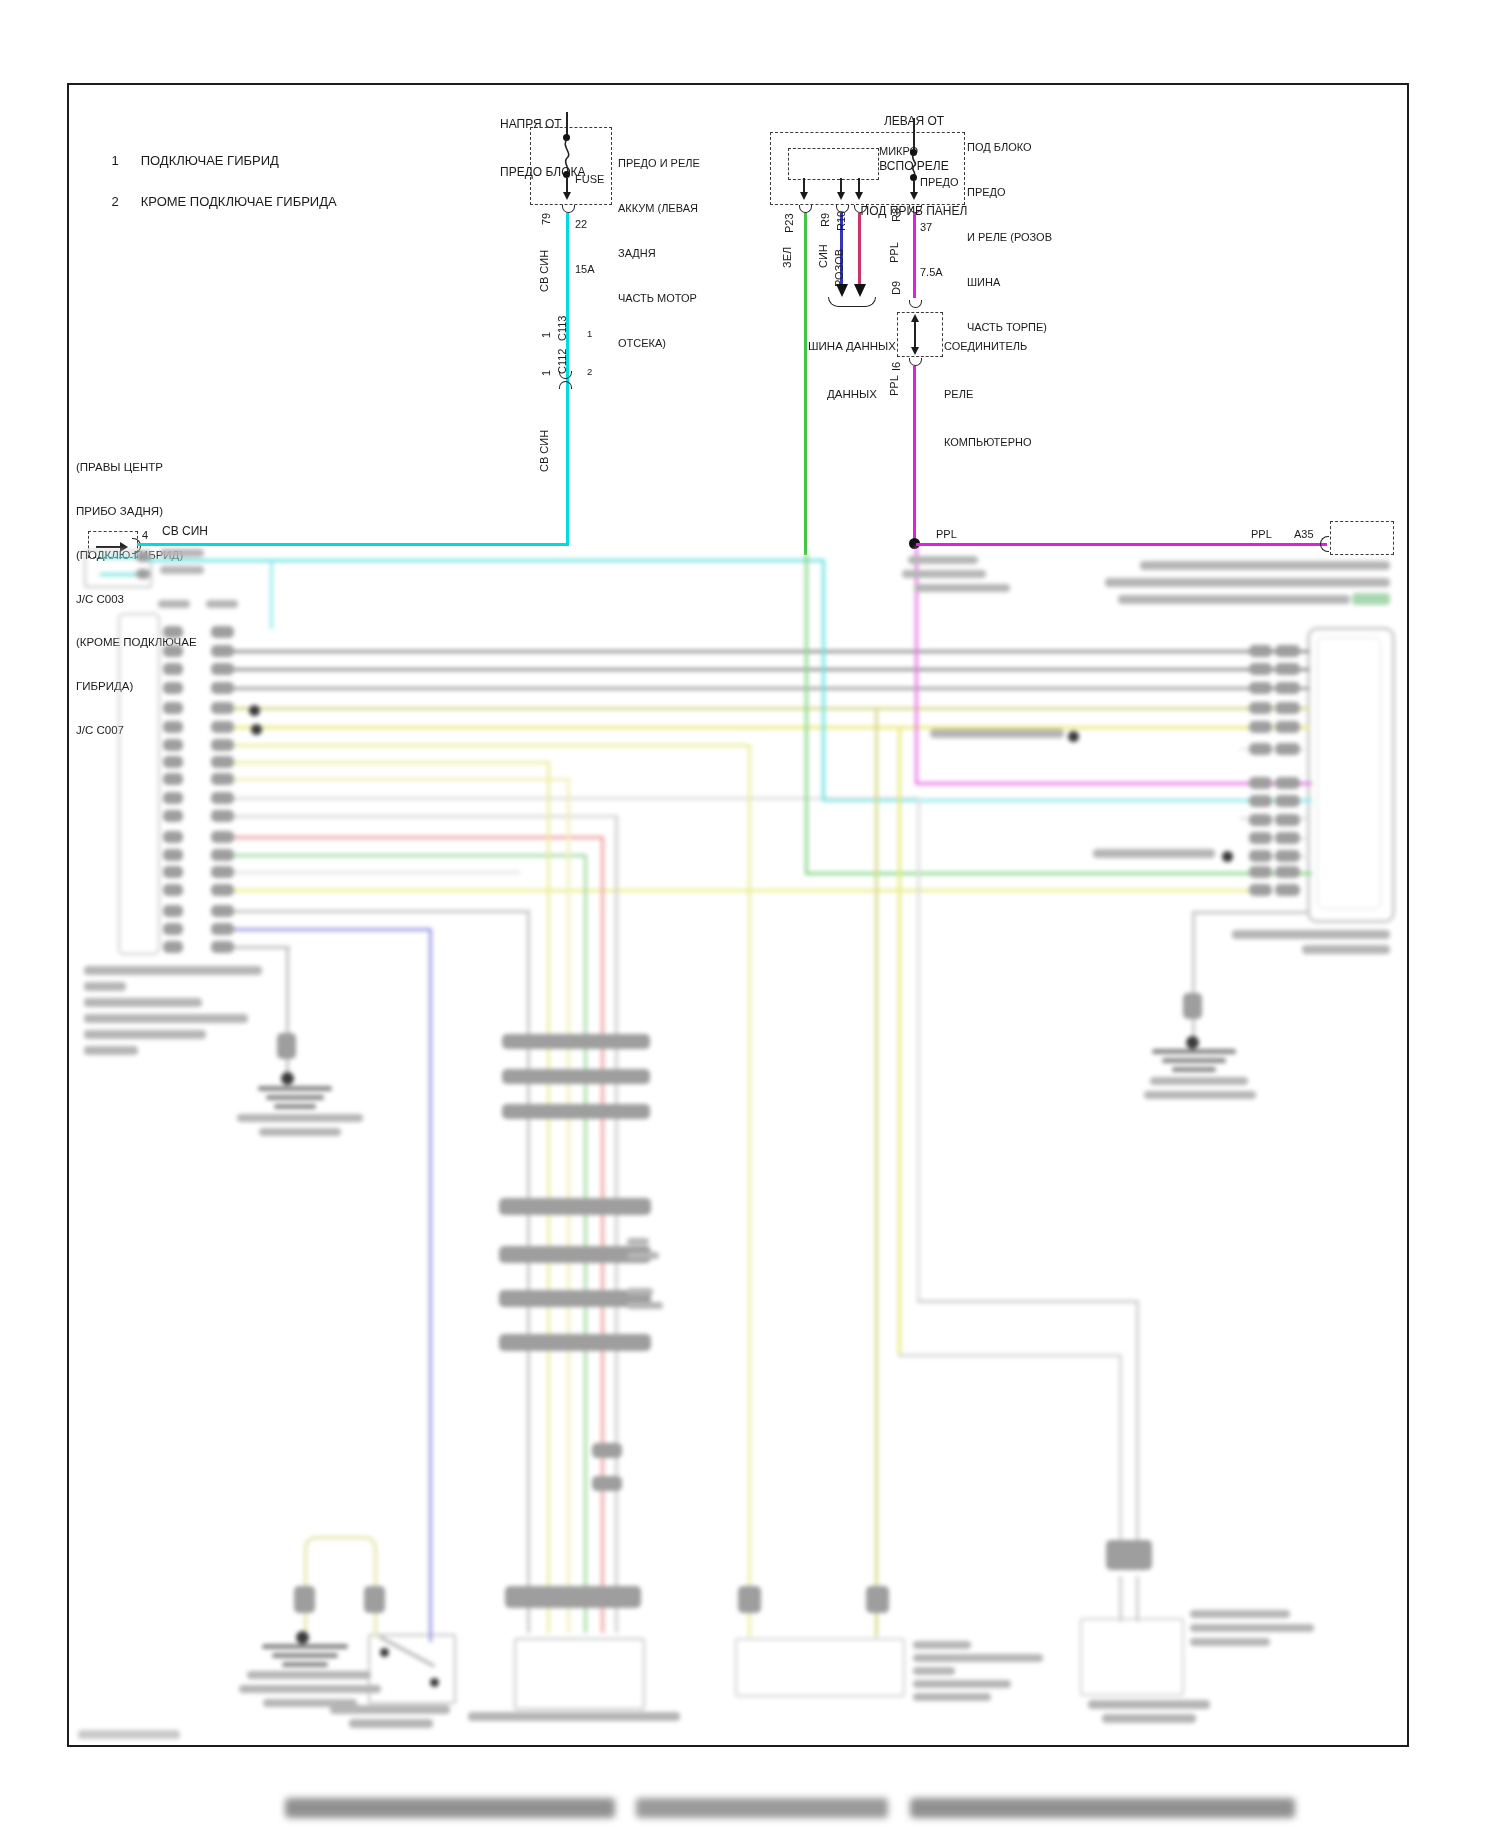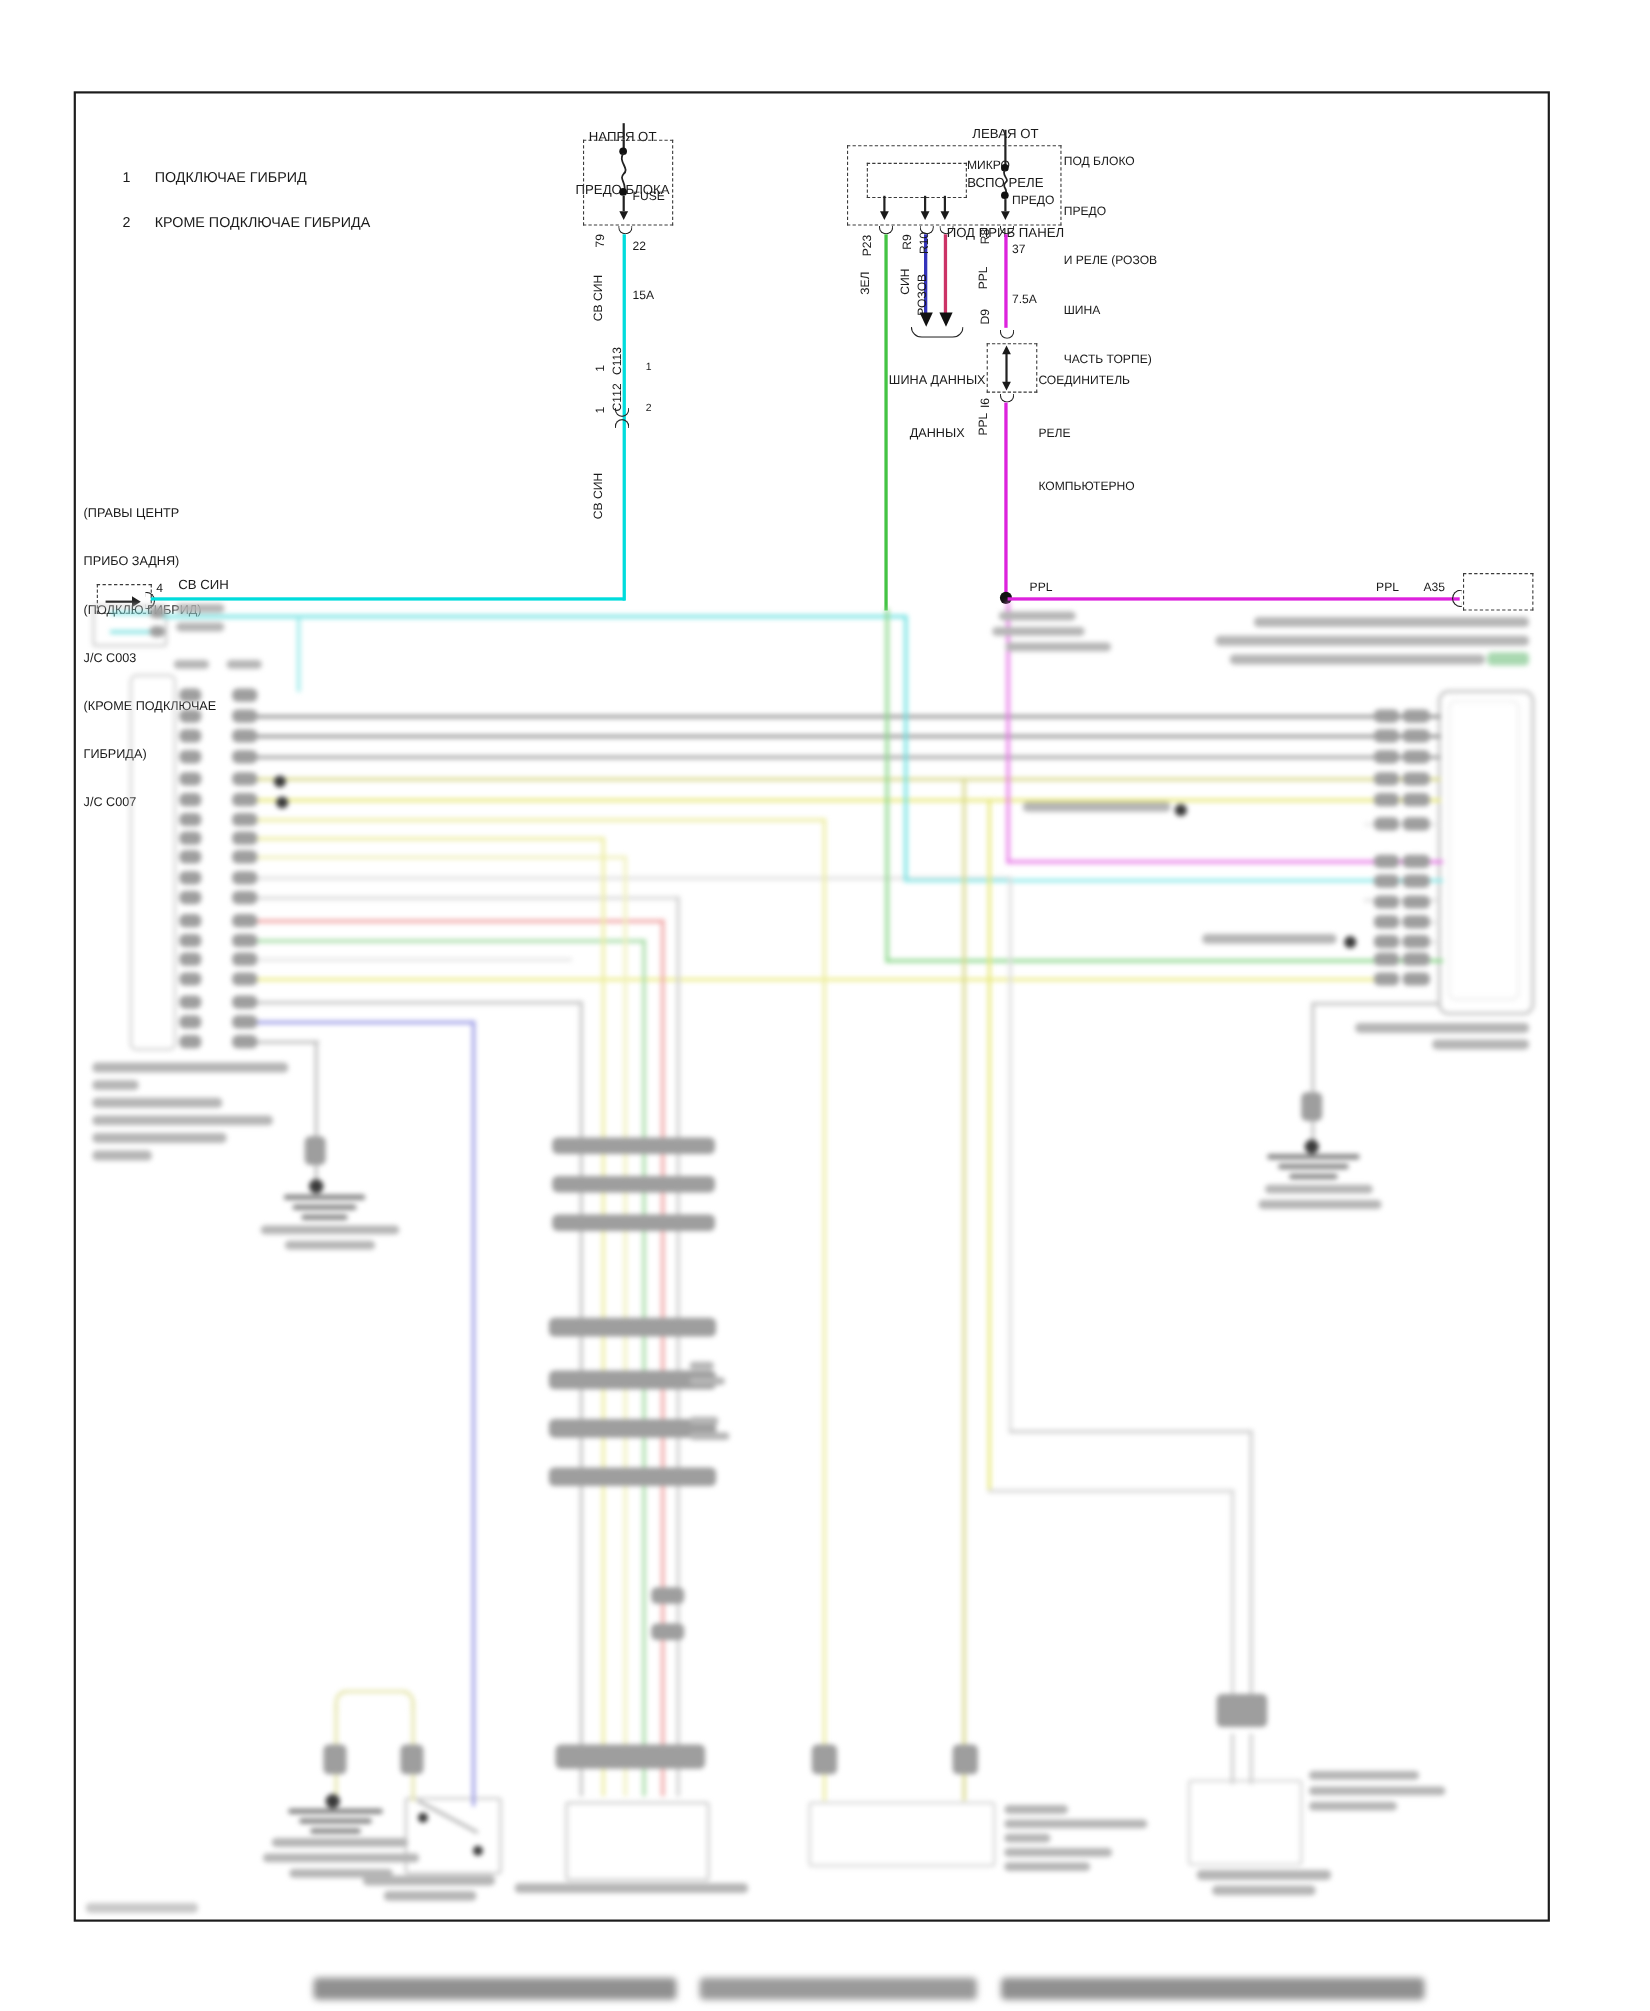--- a/index.html
+++ b/index.html
@@ -48,38 +48,45 @@
 
   <div id="border-rect"></div>
 
   <div class="lbl13" style="left:97px;top:137px;">
     <span>1</span><span style="display:inline-block;width:22px;"></span><span>ПОДКЛЮЧАЕ ГИБРИД</span>
   </div>
   <div class="lbl13" style="left:97px;top:178px;">
     <span>2</span><span style="display:inline-block;width:22px;"></span><span>КРОМЕ ПОДКЛЮЧАЕ ГИБРИДА</span>
   </div>
 
-  <div class="lbl12" style="left:500px;top:84px;width:132px;text-align:center;">
+  <div class="lbl12" style="left:500px;top:84px;width:132px;">
     <div>НАПРЯ ОТ</div>
     <div>ПРЕДО БЛОКА</div>
   </div>
   <div class="wire" style="left:566px;top:112px;width:2px;height:15px;background:#222;"></div>
   <div class="dash" style="left:530px;top:127px;width:80px;height:76px;"></div>
   <div class="wire" style="left:566px;top:127px;width:2px;height:10px;background:#222;"></div>
   <div class="dot" style="left:563px;top:134px;width:7px;height:7px;"></div>
   <svg class="abs" style="left:560px;top:139px;" width="14" height="36">
     <path d="M7 0 C 1 8, 13 14, 7 19 C 2 24, 11 28, 7 36" stroke="#222" stroke-width="1.6" fill="none"></path>
   </svg>
   <div class="dot" style="left:563px;top:171px;width:7px;height:7px;"></div>
   <div class="wire" style="left:566px;top:178px;width:2px;height:14px;background:#222;"></div>
   <div class="tri-d" style="left:563px;top:192px;"></div>
   <div class="lbl" style="left:575px;top:142px;">
     <div>FUSE</div>
     <div>22</div>
     <div>15A</div>
+  </div>
+  <div class="lbl" style="left:618px;top:126px;">
+    <div>ПРЕДО И РЕЛЕ</div>
+    <div>АККУМ (ЛЕВАЯ</div>
+    <div>ЗАДНЯ</div>
+    <div>ЧАСТЬ МОТОР</div>
+    <div>ОТСЕКА)</div>
   </div>
   <div class="arc-d" style="left:562px;top:205px;"></div>
   <div class="rot" style="left:552px;top:213px;">79</div>
   <div class="rot" style="left:550px;top:280px;">СВ СИН</div>
 
   <div class="wire" style="left:566px;top:213px;width:3px;height:333px;background:#00dcdc;"></div>
 
   <div class="rot" style="left:552px;top:326px;">1</div>
   <div class="rot" style="left:568px;top:329px;">C113</div>
   <div class="sup" style="left:587px;top:328px;">1</div>

